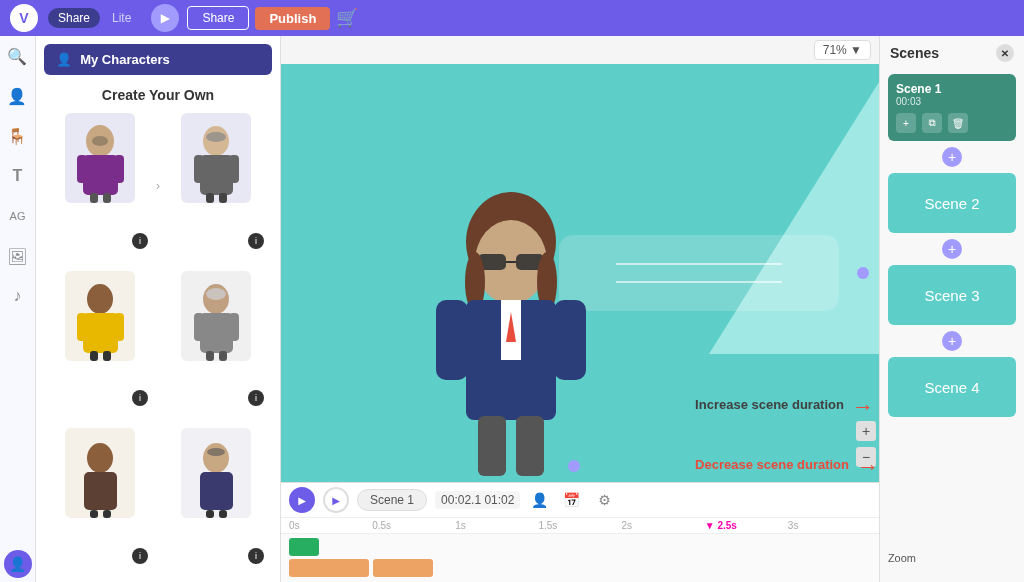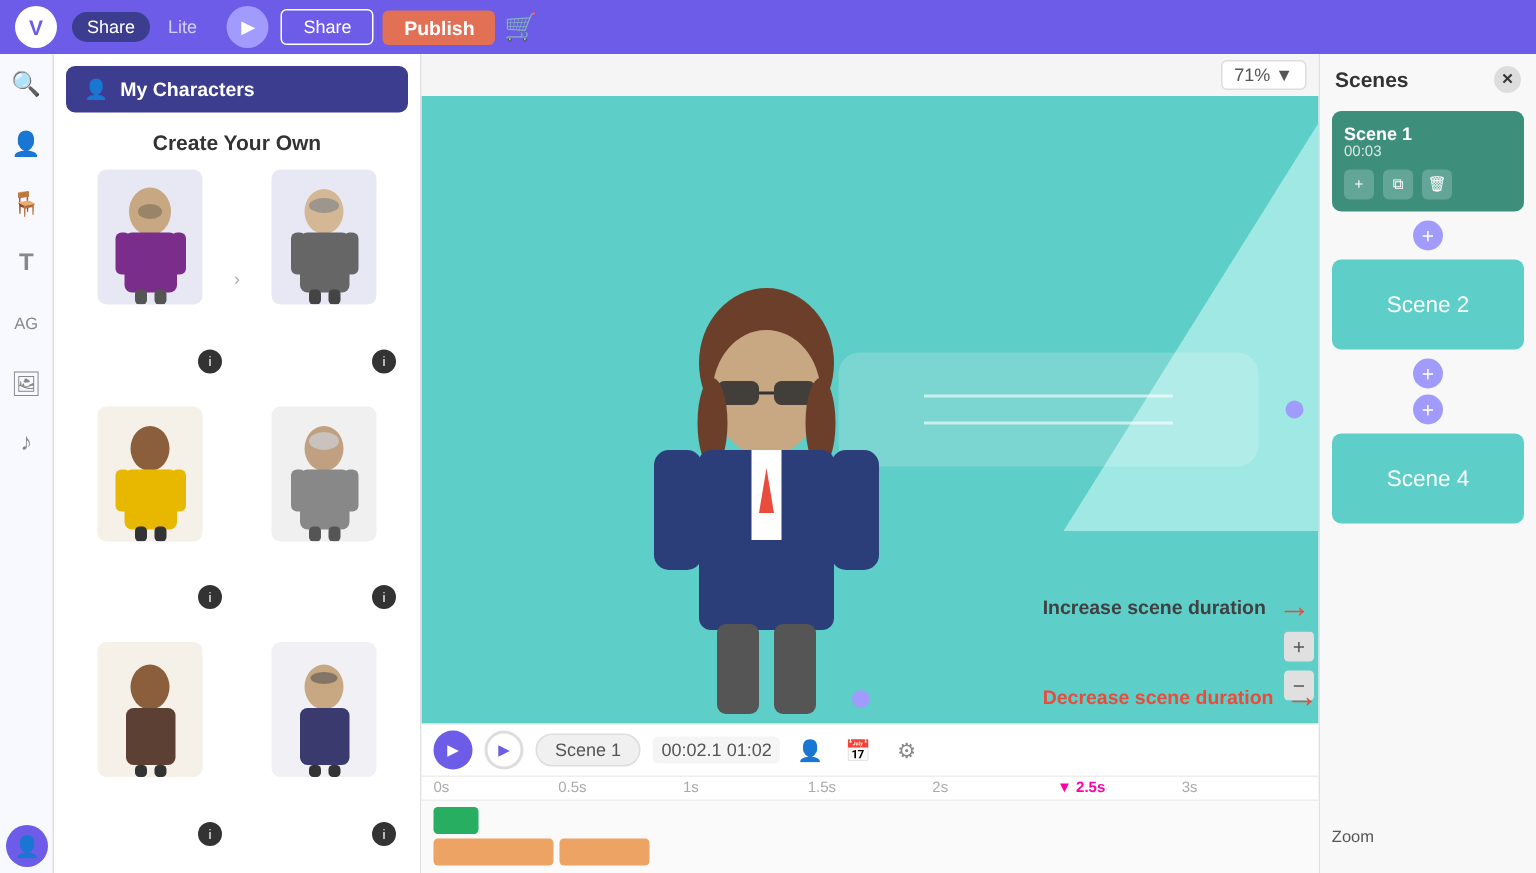--- a/index.html
+++ b/index.html
@@ -307,20 +307,23 @@
       <div style="width:20px;height:20px;background:#a29bfe;border-radius:50%;display:inline-flex;align-items:center;justify-content:center;color:#fff;font-size:14px;cursor:pointer;">+</div>
     </div>
 
     <div class="scene-thumb">
       <span>Scene 2</span>
     </div>
     <div style="text-align:center;margin:2px 0;">
       <div style="width:20px;height:20px;background:#a29bfe;border-radius:50%;display:inline-flex;align-items:center;justify-content:center;color:#fff;font-size:14px;cursor:pointer;">+</div>
     </div>
 
+    <div class="scene-thumb">
+      <span>Scene 3</span>
+    </div>
     <div style="text-align:center;margin:2px 0;">
       <div style="width:20px;height:20px;background:#a29bfe;border-radius:50%;display:inline-flex;align-items:center;justify-content:center;color:#fff;font-size:14px;cursor:pointer;">+</div>
     </div>
 
     <div class="scene-thumb">
       <span>Scene 4</span>
     </div>
   </div>
 
 </div>

